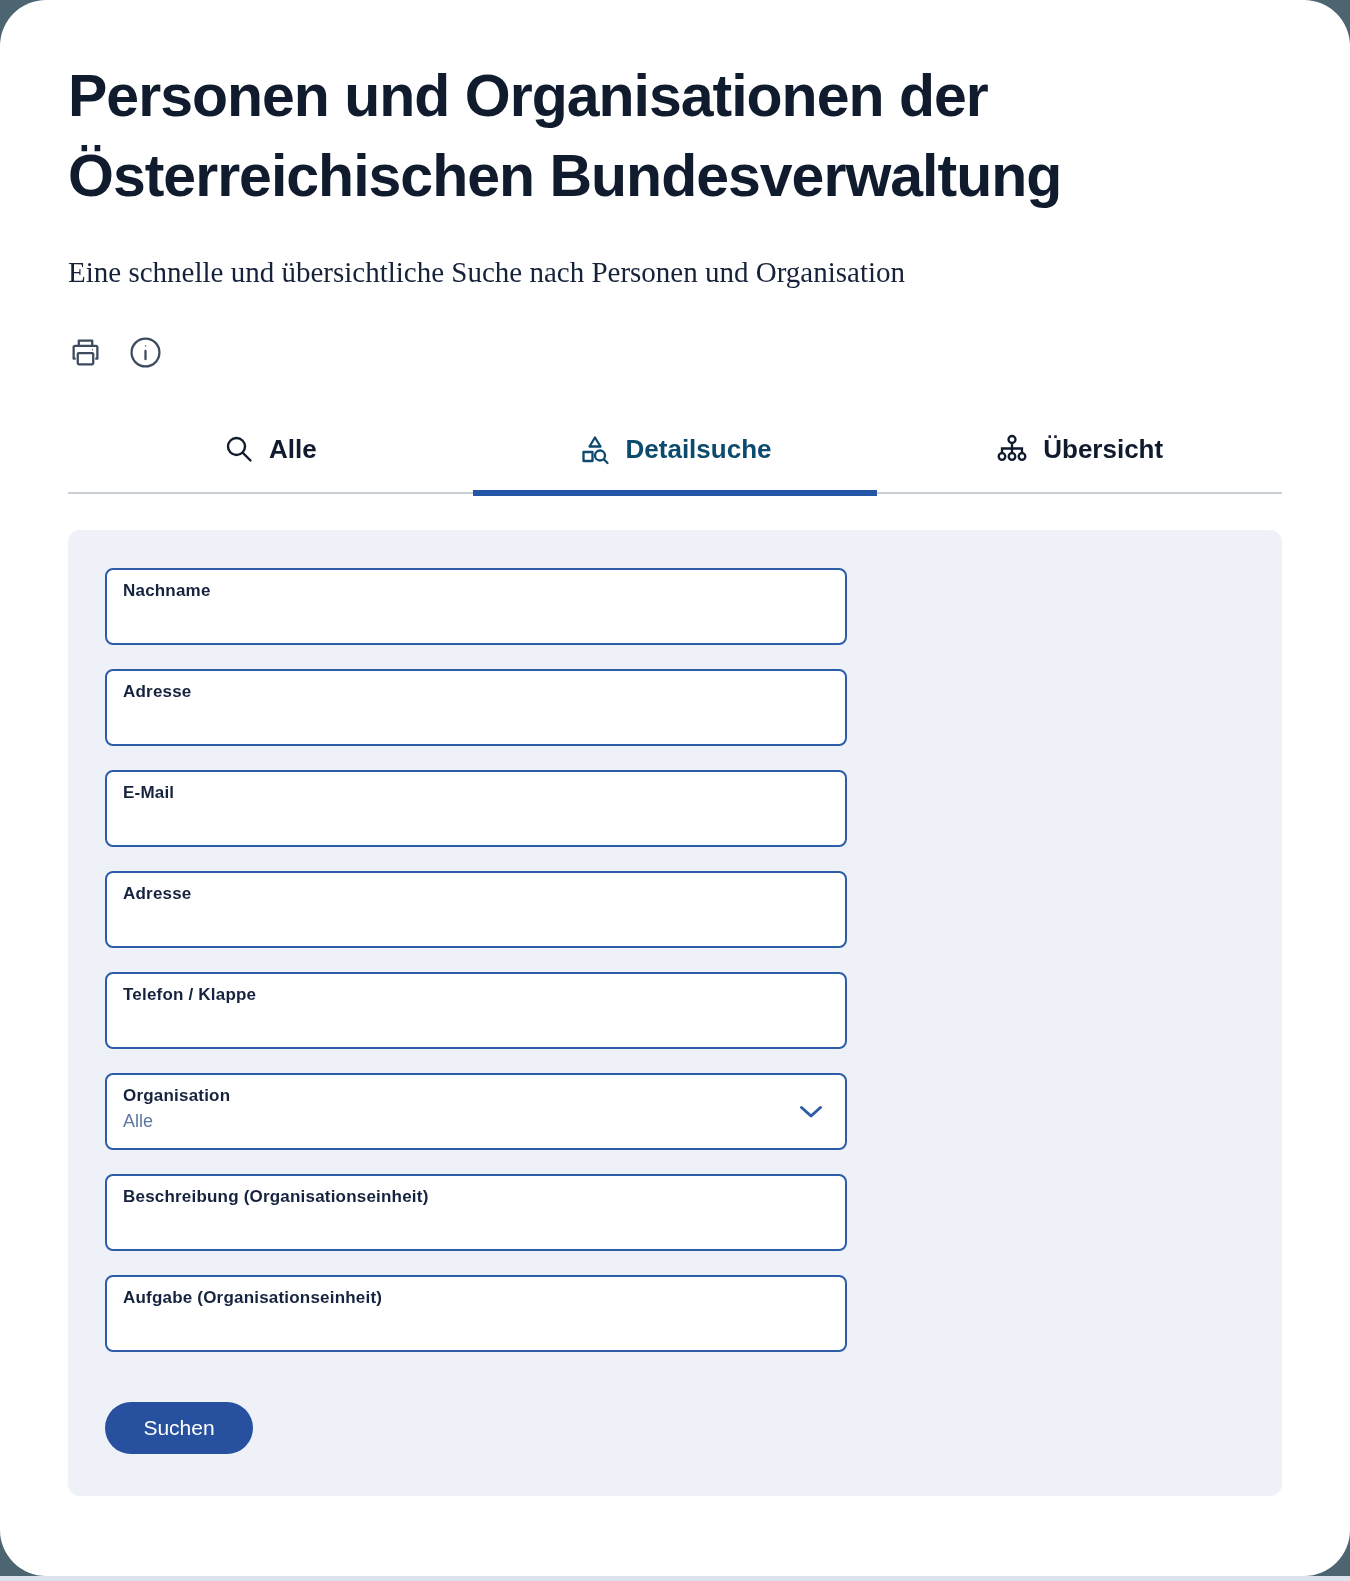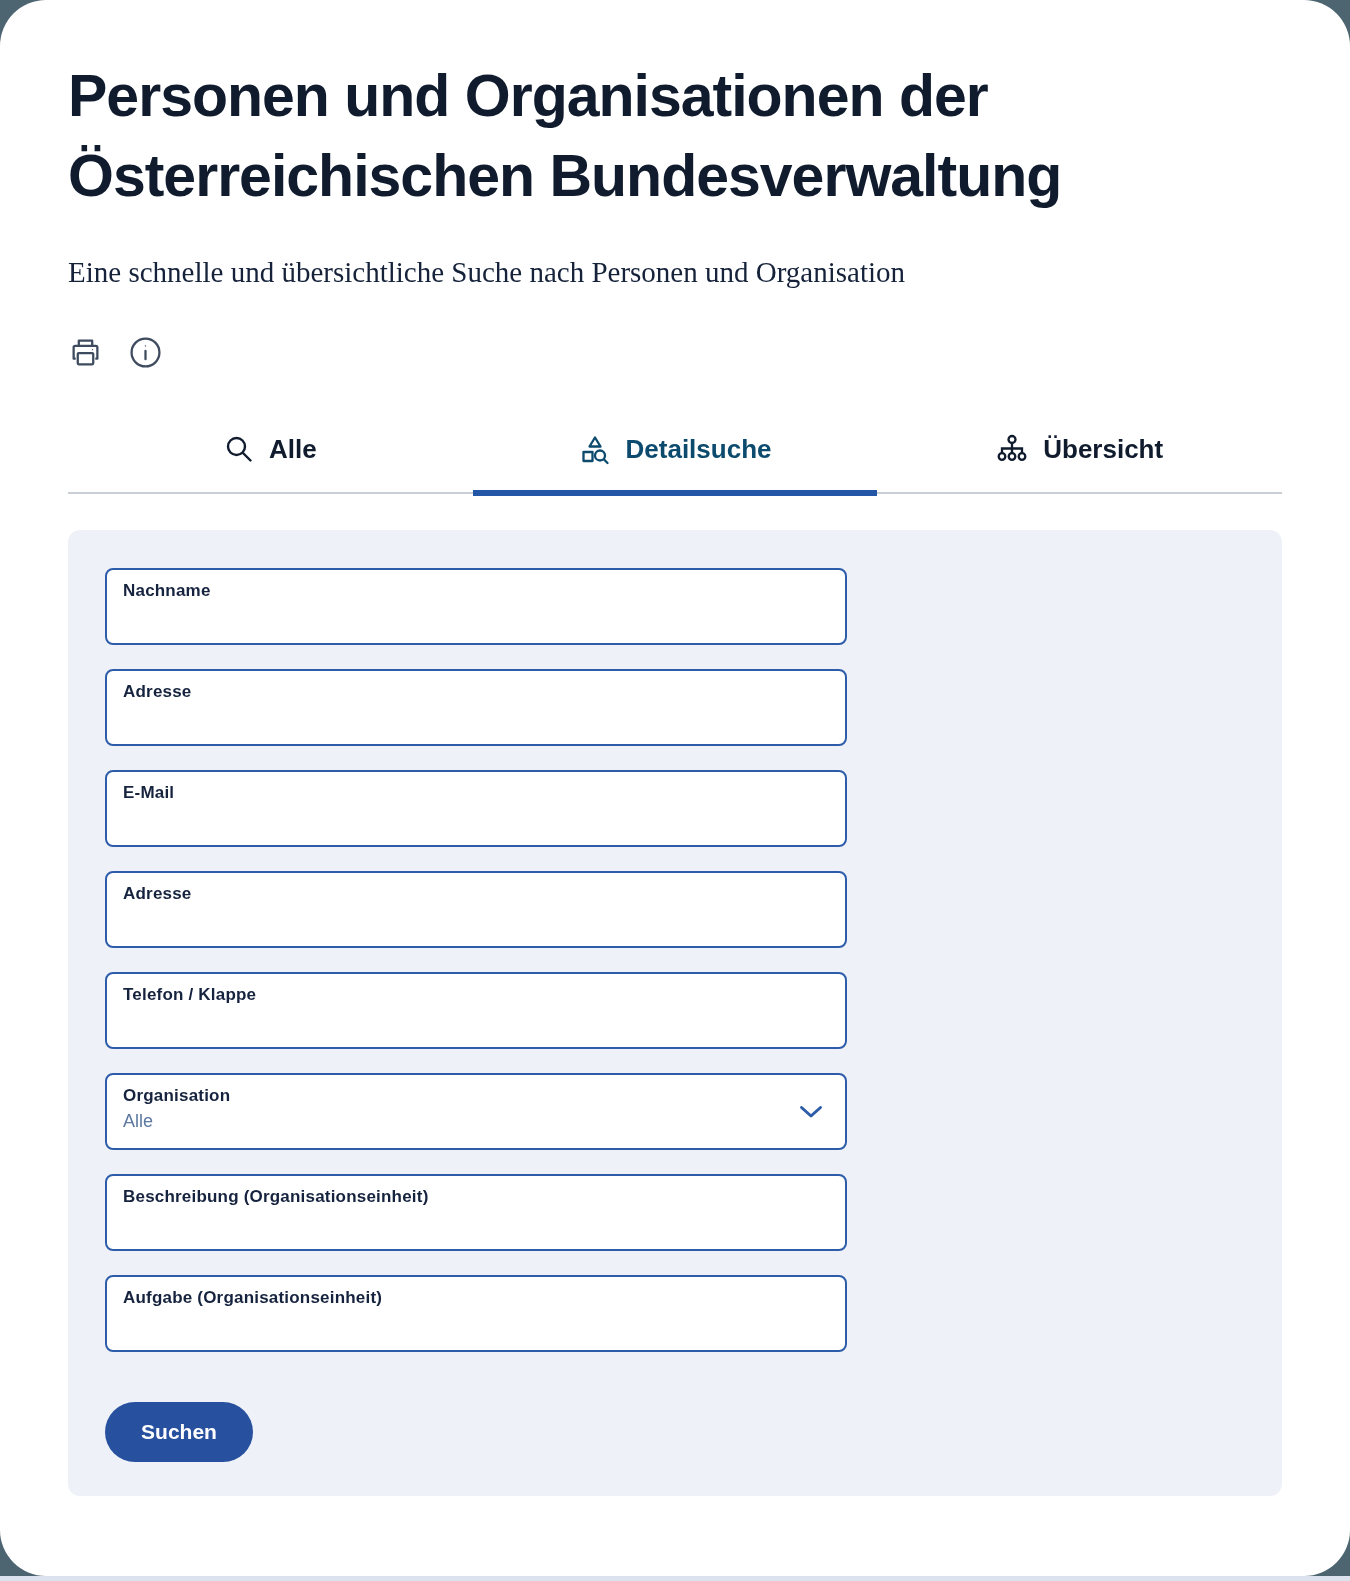--- a/index.html
+++ b/index.html
@@ -98,25 +98,25 @@
     color:#5d78a0;
   }
   .select-chevron {
     position:absolute; right:22px; top:50%;
     transform:translateY(-50%);
     color:#2d5da9;
     display:flex;
   }
   .submit-btn {
     margin-top:26px;
-    width:148px; height:60px;
+    width:148px; height:52px;
     border:none; border-radius:32px;
     background:#27509e;
     color:#ffffff;
-    font-size:21px; font-weight:700;
+    font-size:21px; font-weight:400;
     font-family:"Liberation Sans", sans-serif;
     cursor:pointer;
   }
   svg { display:block; }
 </style>
 </head>
 <body>
 
 <div class="card">
 

